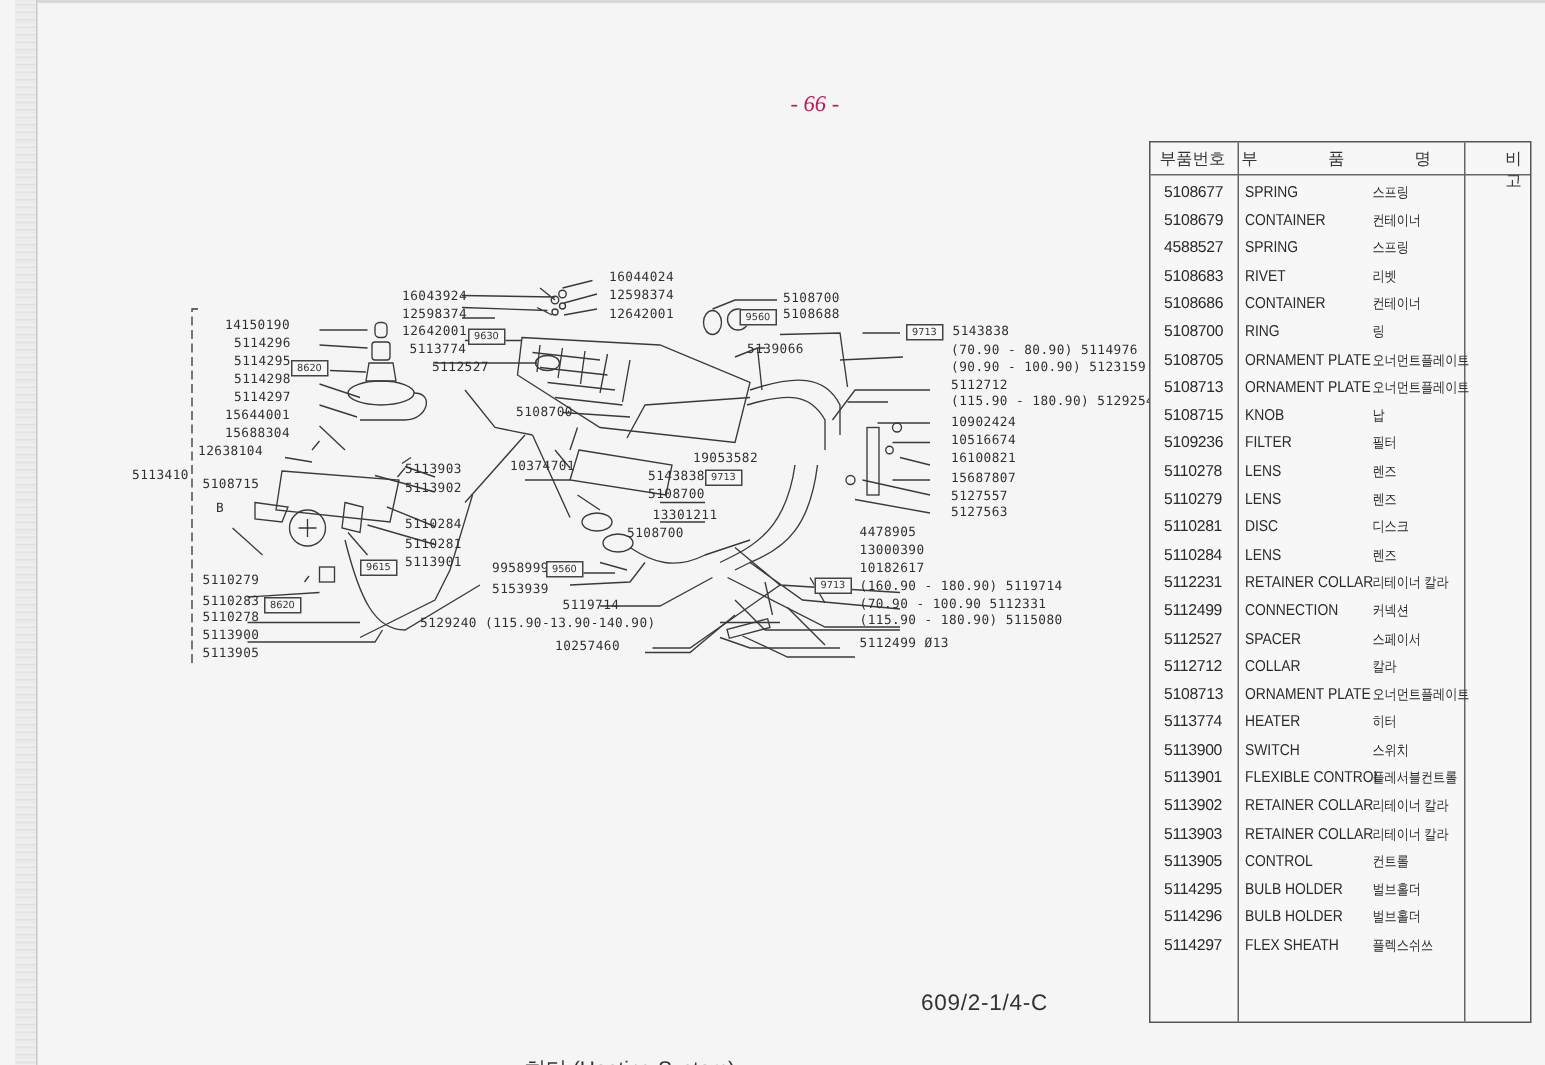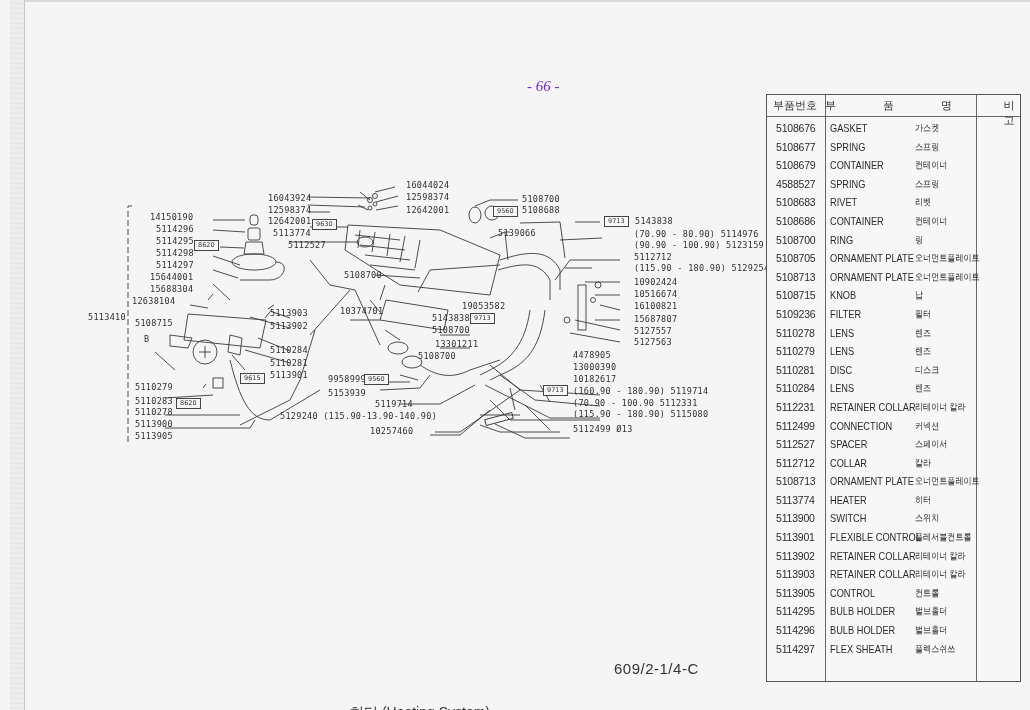--- a/index.html
+++ b/index.html
@@ -11,37 +11,37 @@
     }
     .scan-strip {
       position: absolute; left: 10px; top: 0; width: 14px; height: 710px;
       background: repeating-linear-gradient(180deg, #e4e8e4 0px, #eef0ee 2px, #dcdcdc 3px, #f1f1f1 5px);
       opacity: 0.8;
     }
     .top-edge { position: absolute; left: 24px; top: 0; width: 1006px; height: 2px; background: #d8d8d8; }
     .left-edge { position: absolute; left: 24px; top: 0; width: 1px; height: 710px; background: #c9c9c9; }
     .page-num {
       position: absolute; left: 527px; top: 62px;
-      font-family: "Liberation Serif", serif; font-style: italic; font-size: 15px; color: #6d28d9; margin-top: 16px;
+      font-family: "Liberation Serif", serif; font-style: italic; font-size: 15px; color: #be185d;
     }
     .footer-title { position: absolute; left: 350px; top: 660px; font-size: 14px; color: #333; margin-top: 44px; }
     .footer-code { position: absolute; left: 614px; top: 660px; font-size: 15px; color: #333; letter-spacing: 0.5px; }
 
     
     .parts-table {
       position: absolute; left: 766px; top: 94px; width: 255px; height: 588px;
       border: 1px solid #555; box-sizing: border-box; background: #f7f7f7;
     }
     .col-line { position: absolute; top: 0; bottom: 0; width: 1px; background: #666; }
     .col-line.c1 { left: 58px; }
     .col-line.c2 { left: 209px; }
     .hdr-line { position: absolute; left: 0; right: 0; top: 21px; height: 1px; background: #666; }
     .hdr { position: absolute; top: 3px; font-size: 11px; color: #333; }
     .hdr.no { left: 6px; }
-    .hdr.name { left: 58px; width: 151px; text-align: left; letter-spacing: 22px; }
+    .hdr.name { left: 58px; width: 151px; text-align: right; letter-spacing: 22px; font-family: Liberation Serif, serif; }
     .hdr.note { left: 209px; width: 46px; text-align: center; letter-spacing: 10px; padding-left: 15px; }
     .rows { position: absolute; left: 0; top: 24px; width: 100%; }
     .row { position: relative; height: 18.6px; font-size: 10.5px; color: #2a2a2a; }
     .row .pno { position: absolute; left: 9px; top: 3px; letter-spacing: -0.2px; }
     .row .en { position: absolute; left: 63px; top: 3px; transform: scaleX(0.88); transform-origin: left; white-space: nowrap; }
     .row .ko { position: absolute; left: 148px; top: 3px; font-size: 9.5px; white-space: nowrap; transform: scaleX(0.85); transform-origin: left; }
 
     
     .diagram { position: absolute; left: 80px; top: 170px; width: 680px; height: 290px; }
     .lbl { position: absolute; font-family: "DejaVu Sans Mono", monospace; font-size: 8.5px; color: #2f2f2f; white-space: nowrap; letter-spacing: 0.3px; }
@@ -234,25 +234,20 @@
 
 <div class="parts-table">
   <div class="col-line c1"></div>
   <div class="col-line c2"></div>
   <div class="hdr-line"></div>
   <span class="hdr no">부품번호</span>
   <span class="hdr name">부 품 명</span>
   <span class="hdr note">비 고</span>
   <div class="rows" id="rows">
       <div class="row">
-        <span class="pno">5108676</span>
-        <span class="en">GASKET</span>
-        <span class="ko">가스켓</span>
-      </div>
-      <div class="row">
         <span class="pno">5108677</span>
         <span class="en">SPRING</span>
         <span class="ko">스프링</span>
       </div>
       <div class="row">
         <span class="pno">5108679</span>
         <span class="en">CONTAINER</span>
         <span class="ko">컨테이너</span>
       </div>
       <div class="row">

